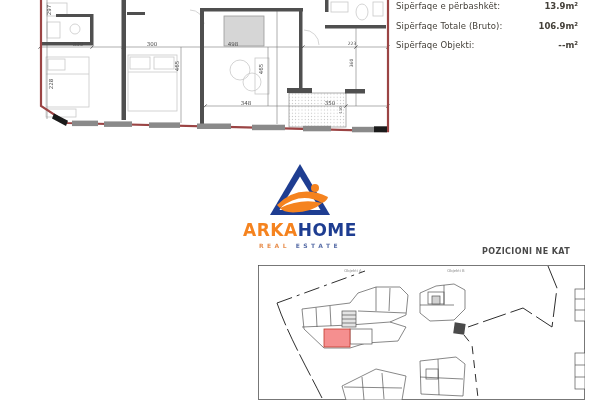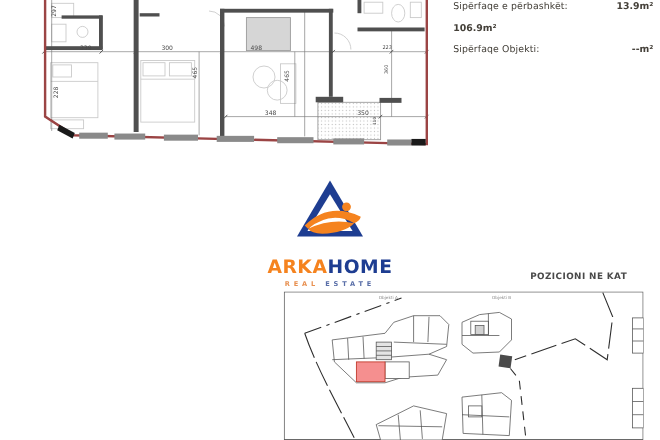--- a/index.html
+++ b/index.html
@@ -1,27 +1,27 @@
 <!DOCTYPE html>
 <html><head>
 <meta charset="utf-8">
 <style>
   html,body{margin:0;padding:0;background:#fff;}
   .canvas{position:relative;width:600px;height:400px;background:#fff;overflow:hidden;
           font-family:"DejaVu Sans",sans-serif;}
   
-  .info-panel{position:absolute;left:412px;top:1px;width:182px;}
+  .info-panel{position:absolute;left:396px;top:1px;width:182px;}
   .info-row{display:flex;justify-content:space-between;align-items:baseline;
             margin-bottom:9.5px;font-size:8.5px;color:#45413a;}
   .info-row .lbl{letter-spacing:0.1px;}
   .info-row .val{text-align:right;font-weight:bold;}
   
   .logo{position:absolute;left:230px;top:163px;width:140px;text-align:center;}
   .logo svg{display:block;margin:0 auto;}
-  .brand{font-size:17px;line-height:17px;margin-top:17px;letter-spacing:0.5px;}
+  .brand{font-size:17px;line-height:17px;margin-top:4px;letter-spacing:0.5px;}
   .brand .orange{color:#f5831f;font-weight:700;}
   .brand .blue{color:#1e3d91;font-weight:600;}
   .tagline{font-size:6px;letter-spacing:3.5px;margin-top:3px;font-weight:600;}
   .tagline .orange{color:#e89050;}
   .tagline .blue{color:#5a6fa8;}
   
   .siteplan-title{position:absolute;left:482px;top:247px;width:120px;
                   font-size:8px;font-weight:600;color:#4a4a4a;letter-spacing:0.4px;}
   svg text{font-family:"DejaVu Sans",sans-serif;}
 </style>
@@ -131,20 +131,21 @@
       <text x="341.5" y="110" font-size="4" transform="rotate(-90 341.5 110)">110</text>
     </g>
   </svg>
 
   <div class="info-panel">
     <div class="info-row">
       <span class="lbl">Sipërfaqe e përbashkët:</span>
       <span class="val">13.9m²</span>
     </div>
     <div class="info-row">
+      <span class="lbl">Sipërfaqe Totale (Bruto):</span>
       <span class="val">106.9m²</span>
     </div>
     <div class="info-row">
       <span class="lbl">Sipërfaqe Objekti:</span>
       <span class="val">--m²</span>
     </div>
   </div>
 
   <div class="logo">
     <svg width="64" height="55" viewBox="0 0 64 55">

